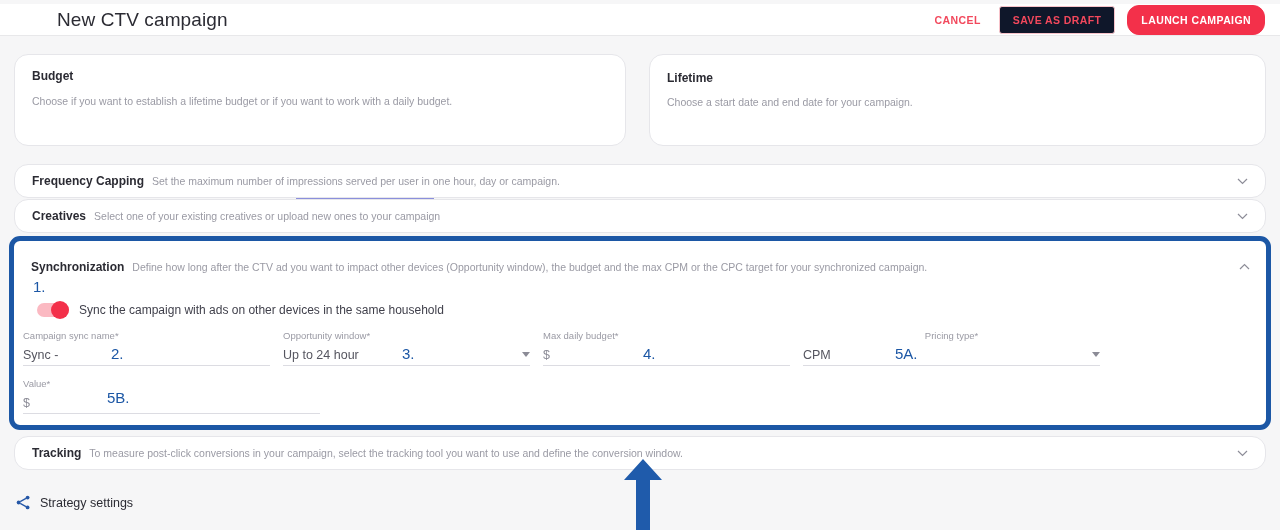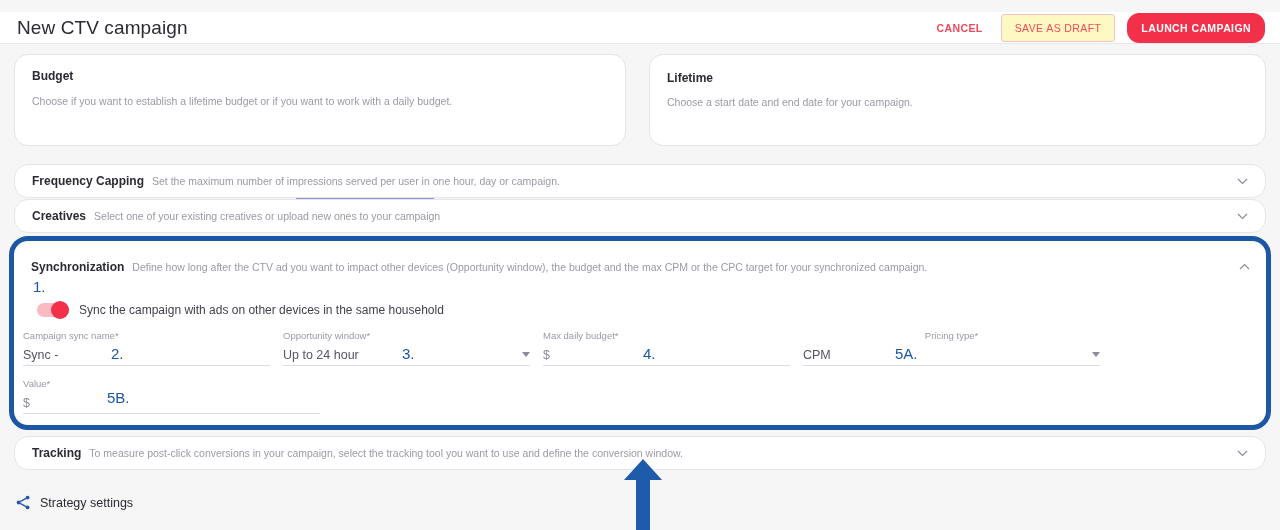--- a/index.html
+++ b/index.html
@@ -6,44 +6,44 @@
   html, body {
     width: 1280px; height: 530px;
     background: #f6f6f7;
     font-family: "Liberation Sans", sans-serif;
     overflow: hidden;
   }
   .page { position: relative; width: 1280px; height: 530px; }
 
   
   .header {
-    position: absolute; top: 12px; left: 0;
+    position: absolute; top: 4px; left: 0;
     width: 1280px; height: 32px;
     background: #ffffff;
     border-bottom: 1px solid #e8e8ea;
-    display: flex; align-items: center;
+    display: flex; align-items: center; padding-left: 40px;
   }
   .page-title {
     margin-left: 17px;
     font-size: 19px; font-weight: 400; color: #2b2b33;
     letter-spacing: .1px;
   }
   .header-actions {
     margin-left: auto; margin-right: 15px;
     display: flex; align-items: center; gap: 12px;
   }
   .btn-cancel {
     background: none; border: none;
     color: #f2485c; font-size: 10.5px; font-weight: 600;
     letter-spacing: .4px; cursor: pointer; padding: 6px 6px;
     font-family: "Liberation Sans", sans-serif;
   }
   .btn-draft {
-    background: #fef9c3; border: 1px solid #f7c3ca;
-    color: #f2485c; font-size: 10.5px; font-weight: 400;
+    background: #0f172a; border: 1px solid #f7c3ca;
+    color: #f2485c; font-size: 10.5px; font-weight: 700;
     letter-spacing: .4px; cursor: pointer;
     padding: 7px 13px; border-radius: 3px;
     font-family: "Liberation Sans", sans-serif;
   }
   .btn-launch {
     background: #f3304a; border: 1px solid #f3304a;
     color: #ffffff; font-size: 10.5px; font-weight: 600;
     letter-spacing: .4px; cursor: pointer;
     padding: 8px 13px; border-radius: 12px;
     font-family: "Liberation Sans", sans-serif;
@@ -132,21 +132,21 @@
   .spinner svg { display: block; }
 
   .f-budget  { left: 281px; top: 108px; width: 138px; }
 
   
   .card-sync {
     position: absolute; left: 9px; top: 236px;
     width: 1262px; height: 194px;
     background: #ffffff;
     border: 5px solid #1c57a5;
-    border-radius: 19px;
+    border-radius: 11px;
   }
   .sync-head {
     position: absolute; left: 17px; top: 19px;
     display: flex; align-items: baseline; gap: 8px;
   }
   .sync-chev {
     position: absolute; right: 16px; top: 22px;
     color: #8d8d98; cursor: pointer;
   }
   .sync-chev svg { display: block; }

